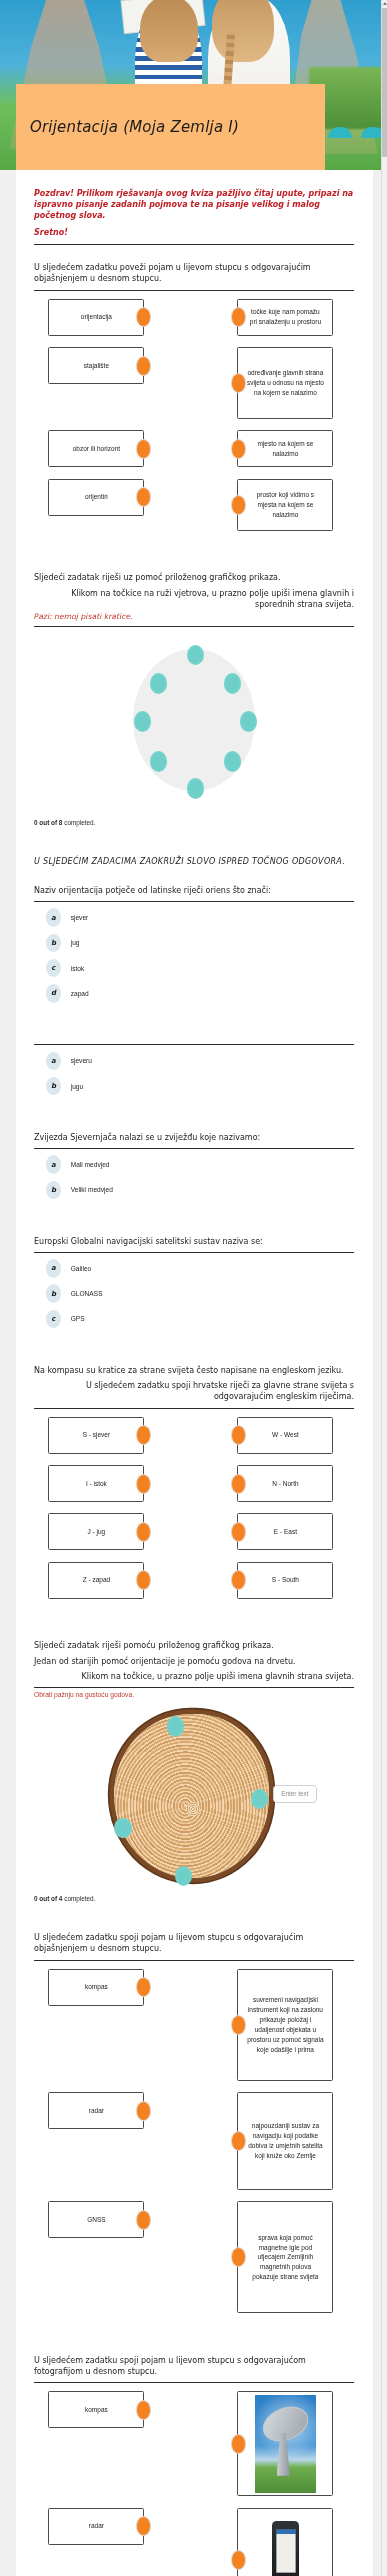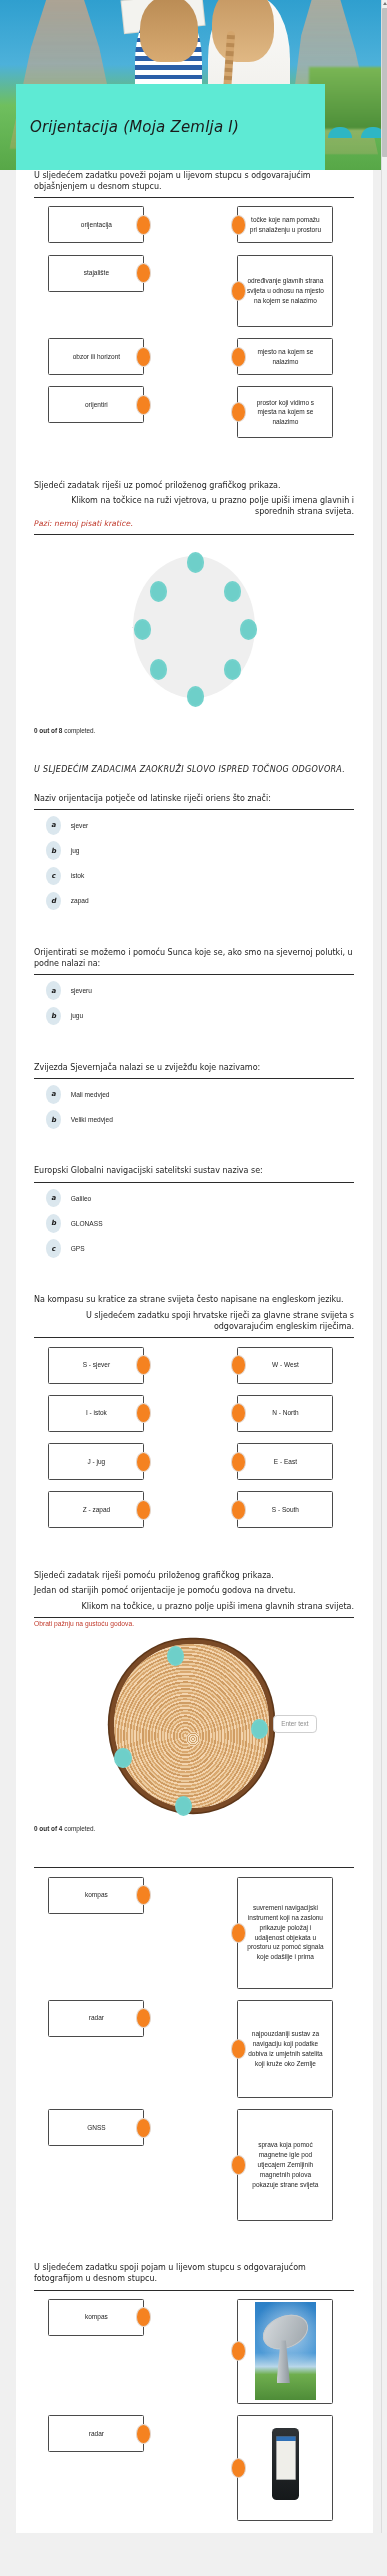--- a/index.html
+++ b/index.html
@@ -90,21 +90,21 @@
   }
   .hero-umb {
     position: absolute; top: 127px; width: 24px; height: 11.3px;
     background: #2eb6c4; border-radius: 12.4px 12.4px 0 0; filter: blur(0.5px);
   }
 
   .title-card {
     position: absolute;
     left: 15.5px; top: 84px;
     width: 309px; height: 86px;
-    background: #5eead4;
+    background: #fdba74;
     display: flex; align-items: center;
     padding-left: 14.4px;
     z-index: 5;
   }
   .title-text {
     font-family: "DejaVu Sans", sans-serif;
     font-size: 15px;
     font-style: italic;
     letter-spacing: 0.2px;
     color: #1b1b1b;
@@ -345,20 +345,29 @@
     <div class="hero-girl-b"></div>
     <div class="hero-hair-b"></div>
     <div class="hero-braid"></div>
     <div class="title-card">
       <div class="title-text">Orijentacija (Moja Zemlja I)</div>
     </div>
   </div>
 
   <div class="sheet">
 
+    <div class="block">
+      <div class="gap-md"></div>
+      <div class="prompt-red">
+        <p>Pozdrav! Prilikom rješavanja ovog kviza pažljivo čitaj upute, pripazi na ispravno pisanje zadanih pojmova te na pisanje velikog i malog početnog slova.</p>
+        <p>Sretno!</p>
+      </div>
+      <hr class="rule">
+      <div class="gap-md"></div>
+    </div>
 
     <div class="block">
       <div class="prompt">U sljedećem zadatku poveži pojam u lijevom stupcu s odgovarajućim objašnjenjem u desnom stupcu.</div>
       <hr class="rule">
       <div class="match">
 
         <div class="match-row">
           <div class="cell left">
             <span>orijentacija</span>
             <span class="dot"></span>
@@ -476,21 +485,20 @@
         </div>
         <div class="opt">
           <span class="opt-letter">d</span>
           <span class="opt-text">zapad</span>
         </div>
       </div>
       <div class="gap-lg"></div>
     </div>
 
     <div class="block">
-      <div class="prompt">Orijentirati se možemo i pomoću Sunca koje se, ako smo na sjevernoj polutki, u podne nalazi na:</div>
       <hr class="rule">
       <div class="mcq">
         <div class="opt">
           <span class="opt-letter">a</span>
           <span class="opt-text">sjeveru</span>
         </div>
         <div class="opt">
           <span class="opt-letter">b</span>
           <span class="opt-text">jugu</span>
         </div>
@@ -609,20 +617,21 @@
       </div>
 
       <div class="gap-sm"></div>
       <div class="progress">
         <b>0 out of 4</b><span> completed.</span>
       </div>
       <div class="gap-lg"></div>
     </div>
 
     <div class="block">
+      <div class="prompt">U sljedećem zadatku spoji pojam u lijevom stupcu s odgovarajućim objašnjenjem u desnom stupcu.</div>
       <hr class="rule">
       <div class="match">
         <div class="match-row">
           <div class="cell left">
             <span>kompas</span>
             <span class="dot"></span>
           </div>
           <div class="cell right" style="min-height:112px">
             <span>suvremeni navigacijski instrument koji na zaslonu prikazuje položaj i udaljenost objekata u prostoru uz pomoć signala koje odašilje i prima</span>
             <span class="dot"></span>

